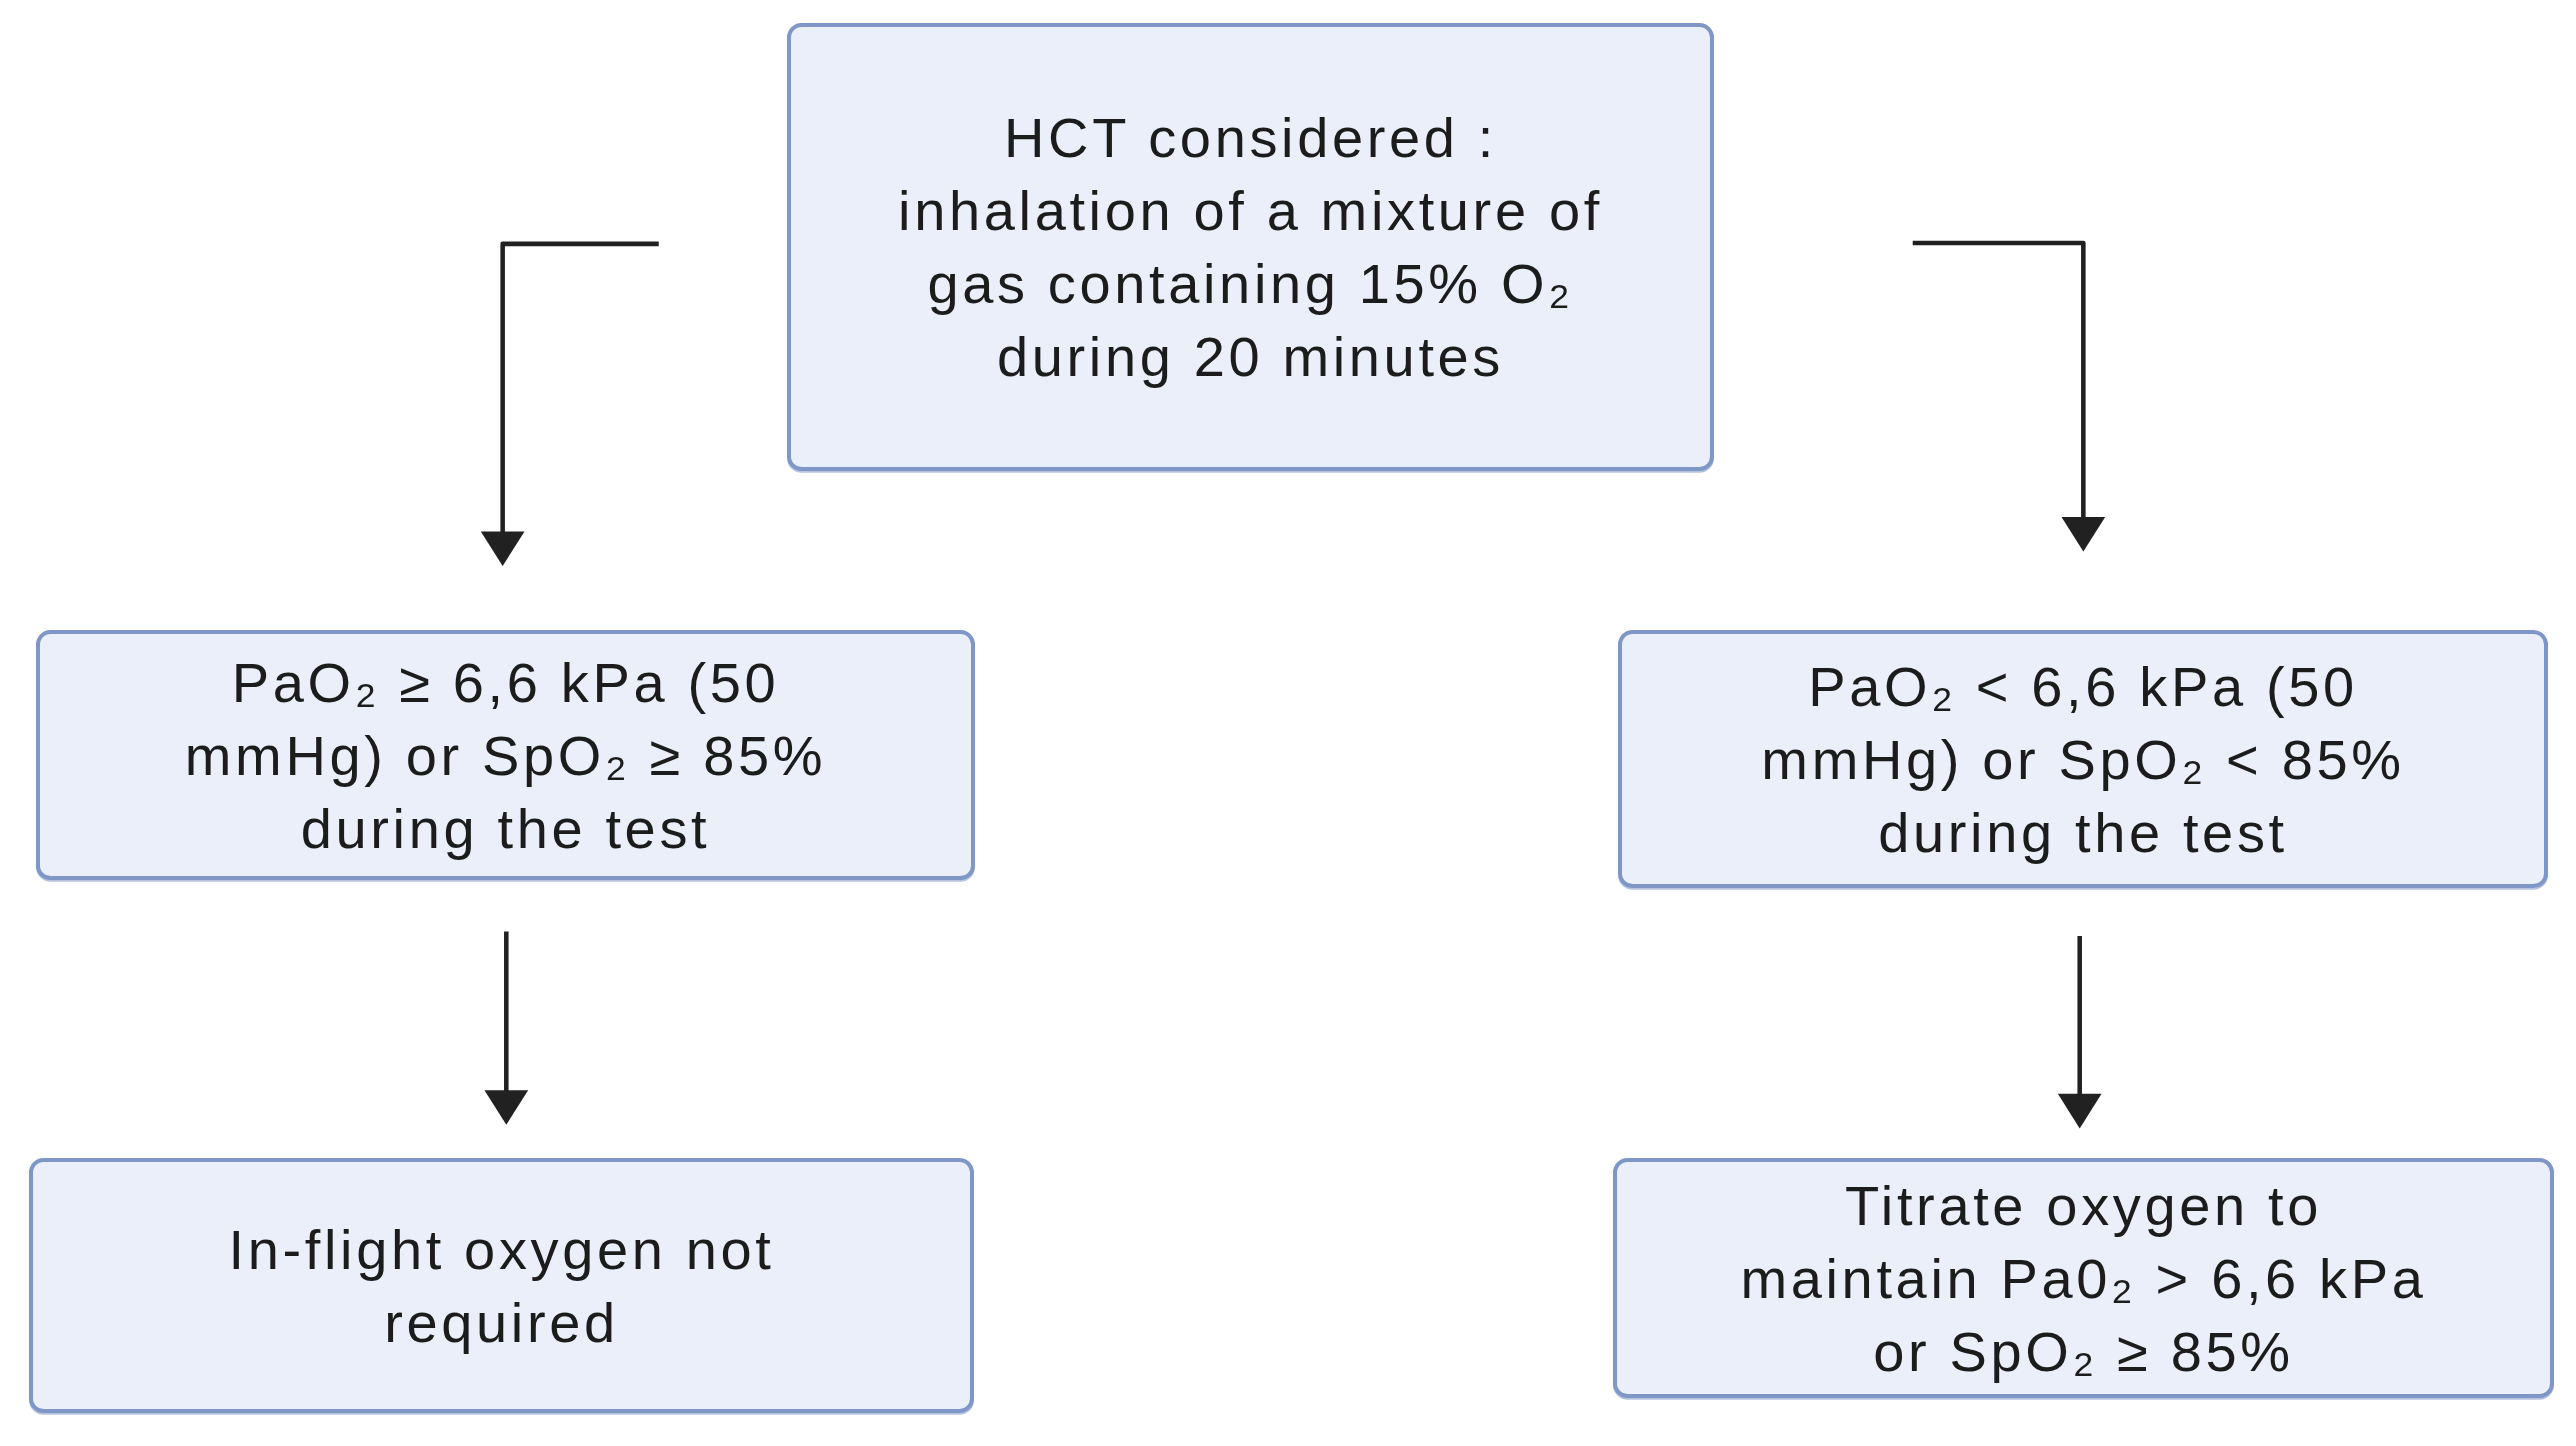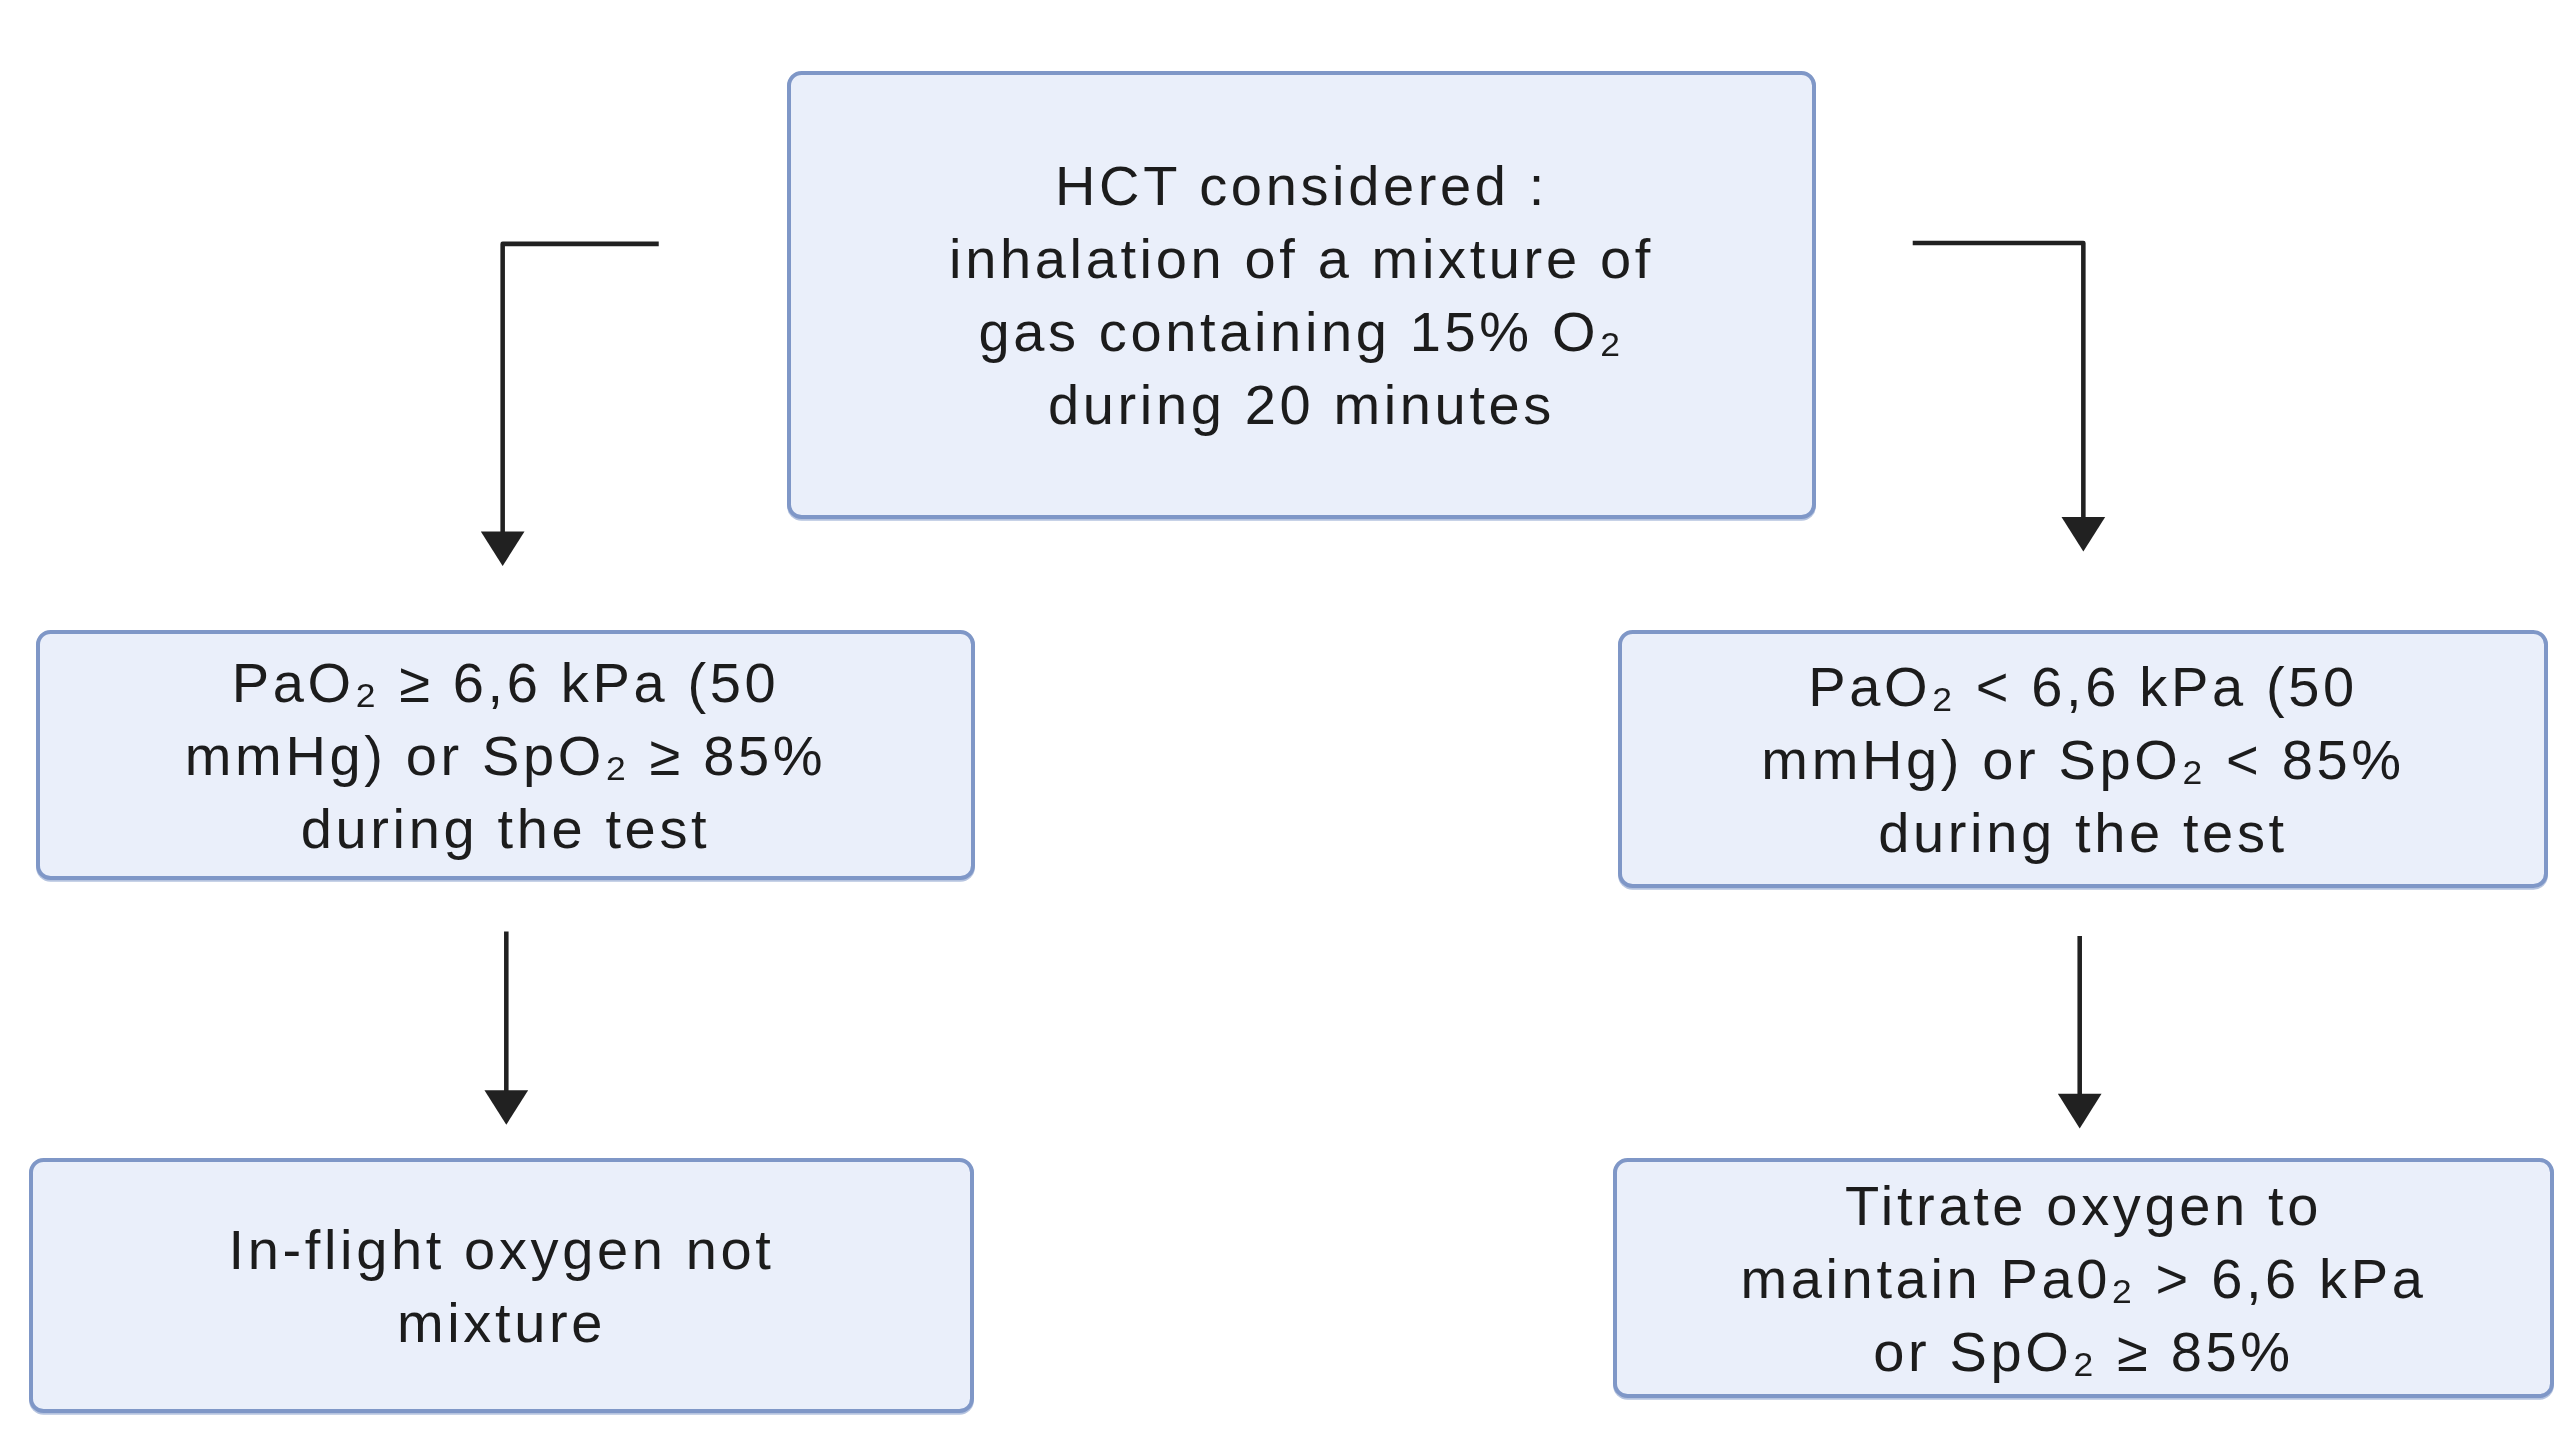--- a/index.html
+++ b/index.html
@@ -48,21 +48,21 @@
     text-align: center;
     font-size: 56px;
     line-height: 73px;
     letter-spacing: 0.065em;
   }
   .node-text {
     white-space: pre-line;
     display: block;
     padding: 0 9px;
   }
-  .node-hct     { left: 787px;  top: 23px;   width: 1029px; height: 448px; margin-top: 48px; }
+  .node-hct     { left: 787px;  top: 23px;   width: 927px; height: 448px; }
   .node-pass    { left: 36px;   top: 630px;  width: 939px; height: 250px; }
   .node-fail    { left: 1618px; top: 630px;  width: 930px; height: 258px; text-align: center; }
   .node-nooxy   { left: 29px;   top: 1158px; width: 945px; height: 255px; }
   .node-titrate { left: 1613px; top: 1158px; width: 941px; height: 240px; }
 </style>
 </head>
 <body>
 
 <div class="canvas">
 
@@ -99,21 +99,21 @@
   </div>
 
   <div class="node node-fail">
     <span class="node-text">PaO₂ &lt; 6,6 kPa (50
 mmHg) or SpO₂ &lt; 85%
 during the test</span>
   </div>
 
   <div class="node node-nooxy">
     <span class="node-text">In-flight oxygen not
-mixture</span>
+required</span>
   </div>
 
   <div class="node node-titrate">
     <span class="node-text">Titrate oxygen to
 maintain Pa0₂ &gt; 6,6 kPa
 or SpO₂ ≥ 85%</span>
   </div>
 
 </div>
 

